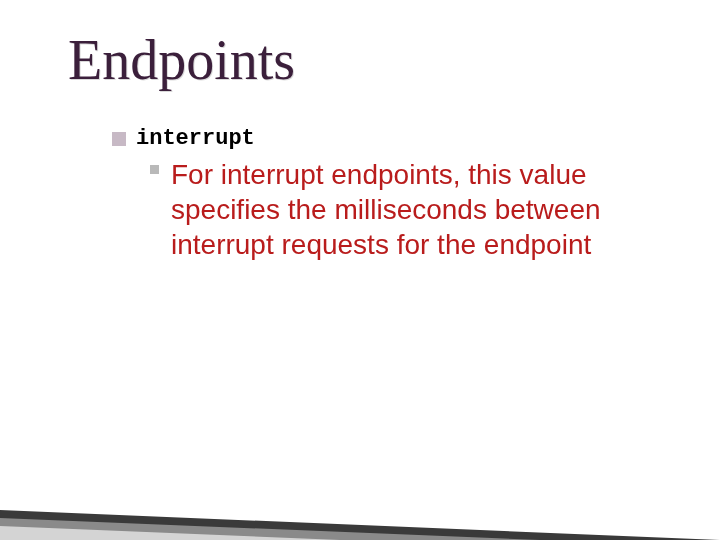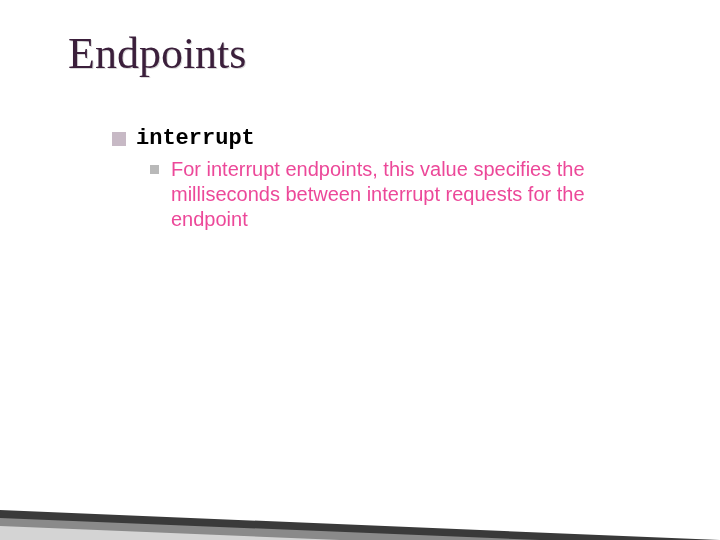--- a/index.html
+++ b/index.html
@@ -15,21 +15,21 @@
   .slide {
     position: relative;
     width: 720px;
     height: 540px;
   }
   .title {
     position: absolute;
     top: 28px;
     left: 68px;
     font-family: "Times New Roman", Times, serif;
-    font-size: 44px;
+    font-size: 56px;
     color: #3b1f3b;
     text-shadow: 1px 1px 0 rgba(0,0,0,0.15);
   }
   .body {
     position: absolute;
     top: 126px;
     left: 112px;
     right: 60px;
   }
   .bullet-row {
@@ -58,22 +58,22 @@
   }
   .sq-small {
     width: 9px;
     height: 9px;
     background: #b9b9b9;
     flex: 0 0 9px;
     margin-top: 8px;
     margin-right: 12px;
   }
   .sub-text {
-    font-size: 20px;
-    color: #ec4899;
+    font-size: 28px;
+    color: #b91c1c;
     line-height: 1.25;
     max-width: 470px;
   }
   
   .wedge-dark {
     position: absolute;
     left: 0;
     bottom: 0;
     width: 0;
     height: 0;

